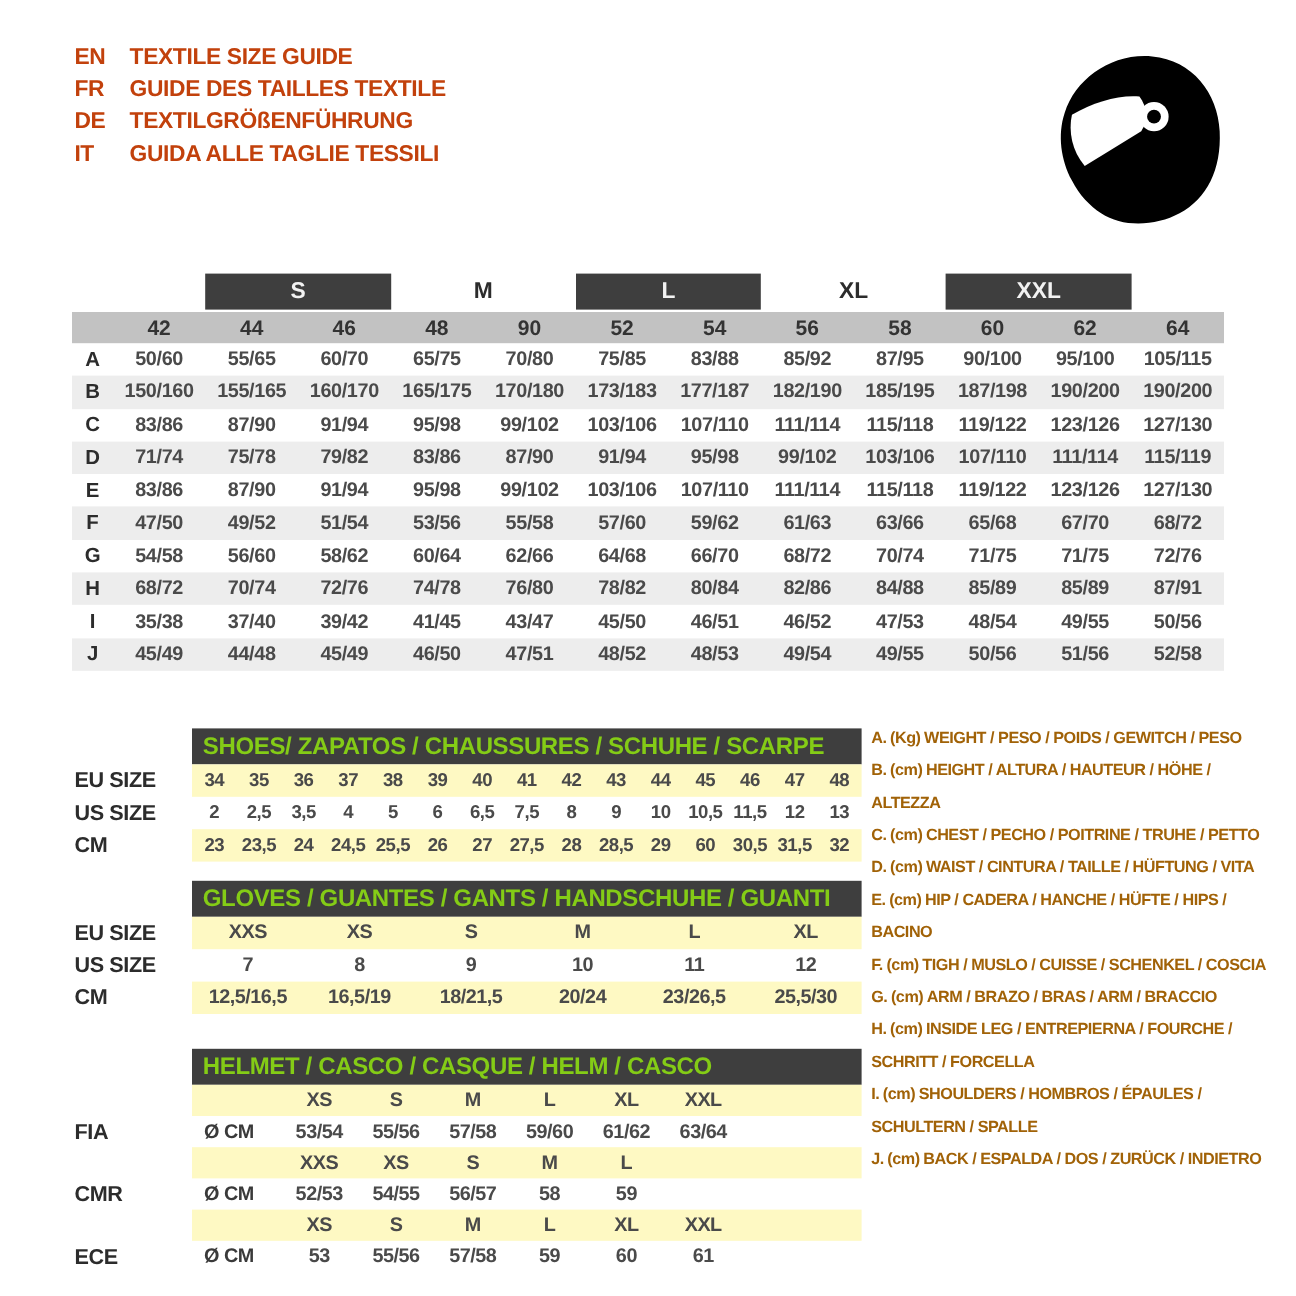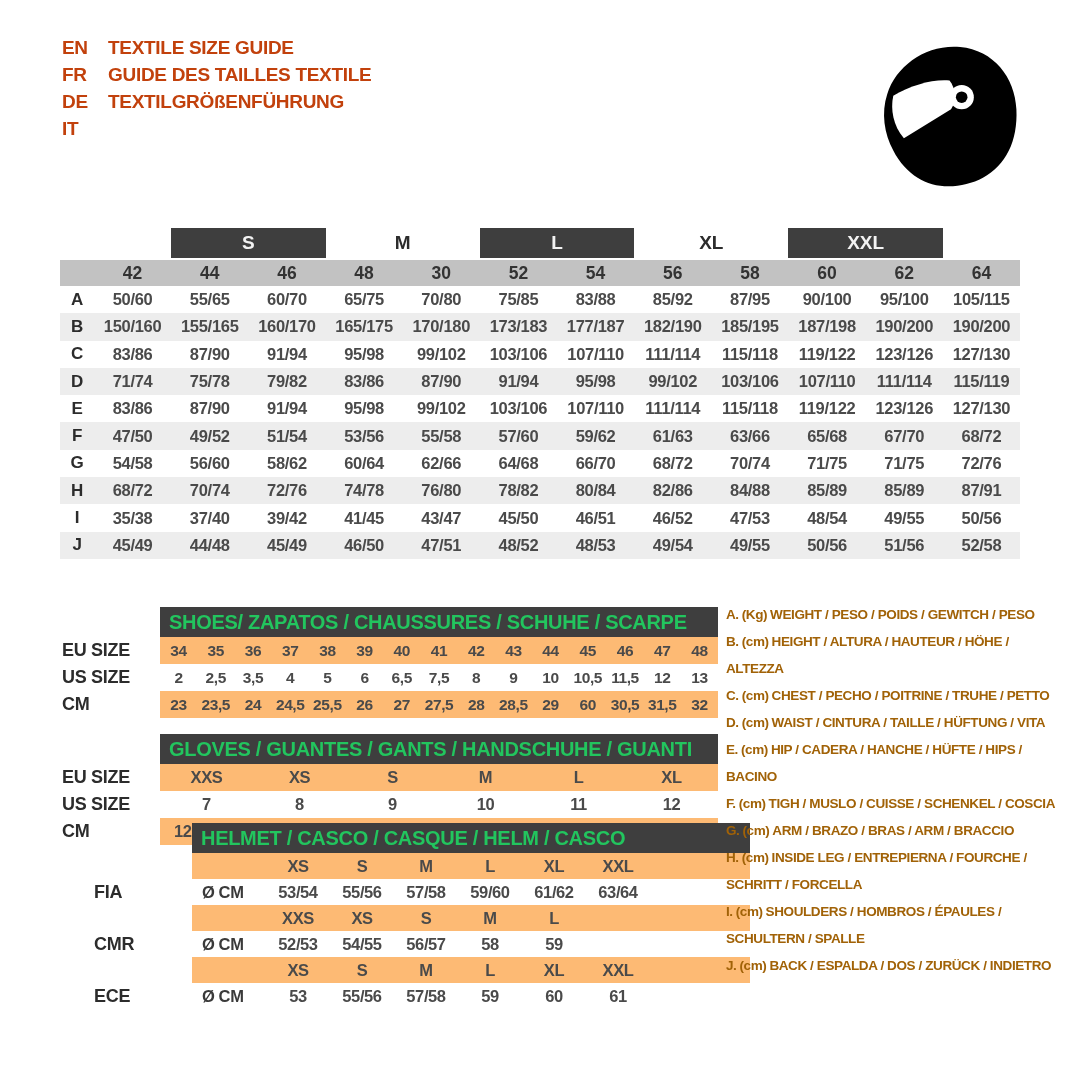--- a/index.html
+++ b/index.html
@@ -22,31 +22,31 @@
   .band-cell.dark{background:#3e3e3e;color:#f2f2f2;}
   .num-row{height:26px;background:#c2c2c2;}
   .num-cell{display:flex;align-items:center;justify-content:center;font-size:17.5px;color:#333;}
   .size-row{height:27.3px;}
   .size-row.striped{background:#ededed;}
   .cell{display:flex;align-items:center;justify-content:center;font-size:16.5px;color:#4a4a4a;letter-spacing:-0.3px;}
   .cell.rlabel{font-size:17px;color:#2c2c2c;}
 
   
   .sec{position:absolute;left:60px;width:958px;}
-  .sec-bar{margin-left:100px;width:558px;height:30px;background:#3e3e3e;color:#22c55e;
+  .sec-bar{margin-left:100px;width:558px;height:30px;background:#3e3e3e;color:#84cc16;
            font-size:20px;line-height:30px;padding-left:9px;box-sizing:border-box;letter-spacing:-0.3px;}
   .sec-row{position:relative;margin-left:100px;width:558px;height:27px;display:grid;}
-  .sec-row.striped{background:#fdba74;}
+  .sec-row.striped{background:#fef9c3;}
   .sec-row.cols15{grid-template-columns:repeat(15,1fr);}
   .sec-row.cols6{grid-template-columns:repeat(6,1fr);}
   .sec-row.helm{grid-template-columns:74px repeat(6,64px);height:26px;}
   .row-label{position:absolute;left:-98px;top:0;height:27px;line-height:27px;font-size:18px;color:#2c2c2c;letter-spacing:-0.3px;}
   .sec-cell{display:flex;align-items:center;justify-content:center;font-size:15.5px;color:#4a4a4a;letter-spacing:-0.4px;}
   .sec-cell.unit{justify-content:flex-start;padding-left:10px;font-size:16.5px;color:#3a3a3a;}
-  .shoes{top:607px;} .gloves{top:734px;} .helmets{top:823px;margin-left:32px;}
+  .shoes{top:607px;} .gloves{top:734px;} .helmets{top:874px;}
   .gloves .sec-cell{font-size:16.5px;}
   .helmets .sec-cell{font-size:16.5px;}
 
   
   .legend{position:absolute;left:726px;top:601px;width:336px;font-size:13.5px;line-height:27px;
           color:#a16207;letter-spacing:-0.4px;}
   .legend-item span{margin-right:3px;}
 </style>
 </head>
 <body>
@@ -61,20 +61,21 @@
       <div class="lang-row">
         <span class="lang-code">FR</span>
         <span class="lang-title">GUIDE DES TAILLES TEXTILE</span>
       </div>
       <div class="lang-row">
         <span class="lang-code">DE</span>
         <span class="lang-title">TEXTILGRÖßENFÜHRUNG</span>
       </div>
       <div class="lang-row">
         <span class="lang-code">IT</span>
+        <span class="lang-title">GUIDA ALLE TAGLIE TESSILI</span>
       </div>
     </div>
 
   <div class="helmet-icon">
     <svg viewBox="0 0 100 104" width="152" height="160">
       <path d="M58 4 C80 6 94 24 95 45 C96 66 88 82 73 90 C60 97 42 98 30 90 C24 86 18 80 14 72 C8 61 6 47 10 35 C16 16 36 2 58 4 Z" fill="#000000"></path>
       <path d="M14 36 C26 29 40 25 51 26 C55 31 56 39 52 45 L21 64 C14 56 12 45 14 36 Z" fill="#ffffff"></path>
       <circle cx="59" cy="37" r="8" fill="#ffffff"></circle>
       <circle cx="59" cy="37" r="3.8" fill="#000000"></circle>
     </svg>
@@ -100,21 +101,21 @@
           <span>XXL</span>
         </div>
         <div class="band-cell" style="grid-column: span 1;"></div>
       </div>
     <div class="grid13 num-row" id="num-row">
         <div class="num-cell"></div>
         <div class="num-cell">42</div>
         <div class="num-cell">44</div>
         <div class="num-cell">46</div>
         <div class="num-cell">48</div>
-        <div class="num-cell">30</div>
+        <div class="num-cell">90</div>
         <div class="num-cell">52</div>
         <div class="num-cell">54</div>
         <div class="num-cell">56</div>
         <div class="num-cell">58</div>
         <div class="num-cell">60</div>
         <div class="num-cell">62</div>
         <div class="num-cell">64</div>
       </div>
     <div id="main-rows">
         <div class="grid13 size-row">

